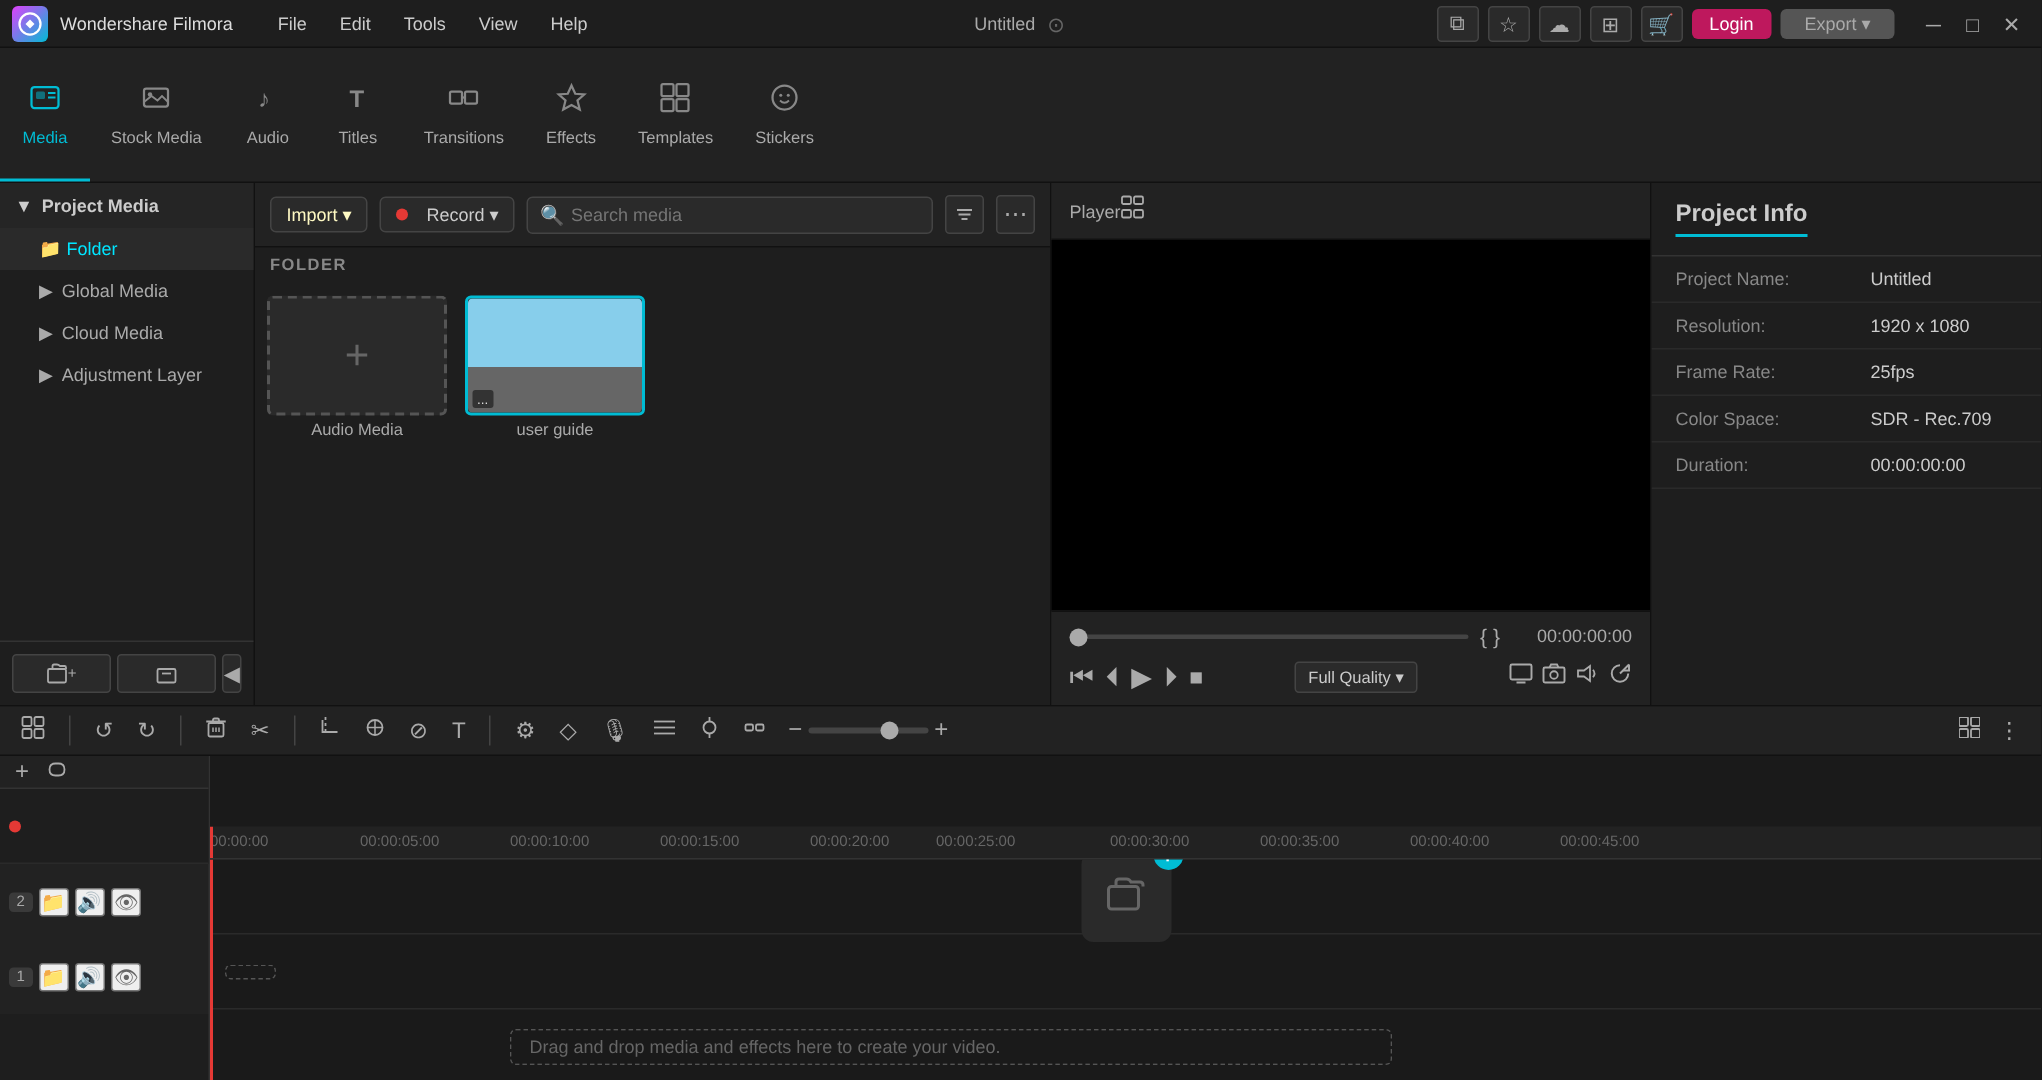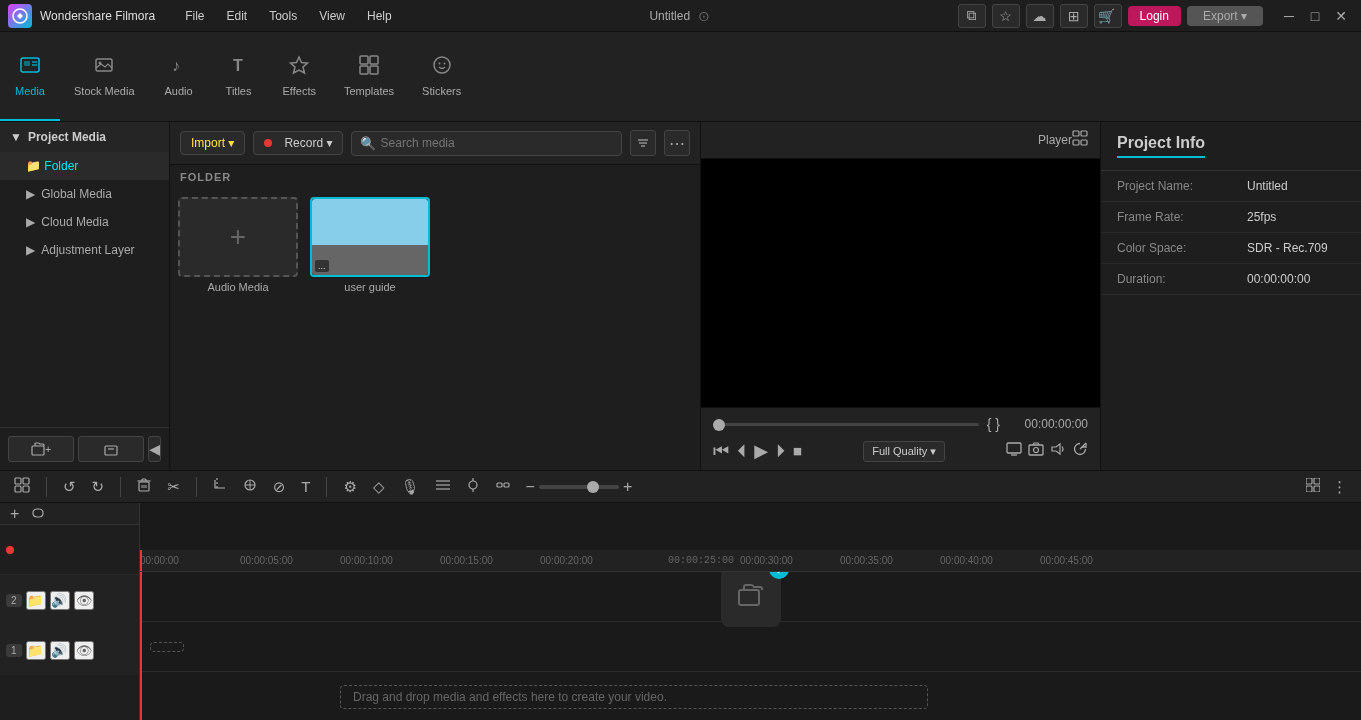--- a/index.html
+++ b/index.html
@@ -33,37 +33,37 @@
     .sidebar { width: 170px; background: #1e1e1e; border-right: 1px solid #111; display: flex; flex-direction: column; flex-shrink: 0; }
     .sidebar-header { background: #252525; padding: 8px 10px; font-size: 12px; color: #ccc; font-weight: bold; display: flex; align-items: center; gap: 6px; cursor: pointer; }
     .sidebar-item { padding: 7px 14px 7px 26px; font-size: 12px; color: #aaa; cursor: pointer; display: flex; align-items: center; gap: 6px; }
     .sidebar-folder-active { background: #2a2a2a; color: #00e5ff; font-size: 12px; padding: 7px 14px 7px 26px; }
     .sidebar-bottom { margin-top: auto; padding: 8px; display: flex; gap: 4px; border-top: 1px solid #333; }
     .sidebar-bottom-btn { flex: 1; background: #2a2a2a; border: 1px solid #444; border-radius: 3px; height: 26px; display: flex; align-items: center; justify-content: center; cursor: pointer; color: #aaa; font-size: 14px; }
 
     
     .media-panel { flex: 1; background: #1e1e1e; display: flex; flex-direction: column; border-right: 1px solid #111; overflow: hidden; }
     .media-toolbar { display: flex; align-items: center; padding: 8px 10px; gap: 8px; background: #222; border-bottom: 1px solid #111; flex-shrink: 0; }
-    .import-btn { background: #2a2a2a; border: 1px solid #444; border-radius: 4px; padding: 4px 10px; color: #fde047; cursor: pointer; display: flex; align-items: center; gap: 4px; font-size: 12px; }
+    .import-btn { background: #2a2a2a; border: 1px solid #444; border-radius: 4px; padding: 4px 10px; color: #fef9c3; cursor: pointer; display: flex; align-items: center; gap: 4px; font-size: 12px; }
     .record-btn { background: #2a2a2a; border: 1px solid #444; border-radius: 4px; padding: 4px 10px; color: #ccc; cursor: pointer; display: flex; align-items: center; gap: 12px; font-size: 12px; }
     .record-dot { width: 8px; height: 8px; background: #e53935; border-radius: 50%; display: inline-block; }
     .search-box { flex: 1; background: #2a2a2a; border: 1px solid #444; border-radius: 4px; padding: 4px 8px; color: #ccc; display: flex; align-items: center; gap: 4px; }
     .search-box input { background: transparent; border: none; outline: none; color: #ccc; font-size: 12px; flex: 1; }
     .media-toolbar-icon { width: 26px; height: 26px; background: #2a2a2a; border: 1px solid #444; border-radius: 3px; display: flex; align-items: center; justify-content: center; cursor: pointer; color: #aaa; font-size: 13px; }
     .folder-label { padding: 6px 10px; font-size: 11px; color: #888; font-weight: bold; letter-spacing: 1px; }
     .media-grid { display: flex; flex-wrap: wrap; padding: 8px; gap: 12px; overflow-y: auto; flex: 1; }
     .media-item { display: flex; flex-direction: column; align-items: center; gap: 4px; cursor: pointer; }
     .media-thumb { width: 120px; height: 80px; background: #2a2a2a; border: 1px solid #444; border-radius: 4px; display: flex; align-items: center; justify-content: center; position: relative; overflow: hidden; }
     .media-thumb.import-placeholder { border: 2px dashed #555; }
     .media-thumb.import-placeholder .plus { font-size: 28px; color: #666; }
     .media-label { font-size: 11px; color: #aaa; text-align: center; }
 
     
     .player-panel { width: 400px; background: #1a1a1a; display: flex; flex-direction: column; flex-shrink: 0; border-right: 1px solid #111; }
-    .player-header { display: flex; align-items: center; justify-content: flex-end; padding: 8px 12px; background: #222; border-bottom: 1px solid #111; flex-shrink: 0; }
+    .player-header { display: flex; align-items: center; justify-content: flex-start; padding: 8px 12px; background: #222; border-bottom: 1px solid #111; flex-shrink: 0; }
     .player-header-title { font-size: 12px; color: #aaa; }
     .player-header-icon { color: #aaa; font-size: 16px; cursor: pointer; }
     .player-viewport { flex: 1; background: #000; display: flex; align-items: center; justify-content: center; }
     .player-controls { background: #222; border-top: 1px solid #111; flex-shrink: 0; }
     .player-timeline { padding: 8px 12px 4px; }
     .player-progress { width: 100%; display: flex; align-items: center; gap: 8px; }
     .progress-track { flex: 1; height: 3px; background: #444; border-radius: 2px; position: relative; }
     .progress-handle { width: 12px; height: 12px; background: #aaa; border-radius: 50%; position: absolute; top: -4px; left: 0; }
     .timecode { font-size: 12px; color: #aaa; min-width: 80px; text-align: right; }
     .bracket-btns { display: flex; align-items: center; gap: 4px; }
@@ -170,20 +170,30 @@
     </span>
     <span class="nav-label">Audio</span>
   </div>
   <div class="nav-item">
     <span class="nav-icon">
       <svg width="22" height="22" viewBox="0 0 22 22">
           <text x="5" y="17" font-size="16" font-weight="bold" fill="#888">T</text>
         </svg>
     </span>
     <span class="nav-label">Titles</span>
+  </div>
+  <div class="nav-item">
+    <span class="nav-icon">
+      <svg width="22" height="22" viewBox="0 0 22 22">
+          <rect x="2" y="7" width="8" height="8" rx="1" fill="none" stroke="#888" stroke-width="1.5"></rect>
+          <rect x="12" y="7" width="8" height="8" rx="1" fill="none" stroke="#888" stroke-width="1.5"></rect>
+          <path d="M10 11 L12 11" stroke="#888" stroke-width="1.5" marker-end="url(#a)"></path>
+        </svg>
+    </span>
+    <span class="nav-label">Transitions</span>
   </div>
   <div class="nav-item">
     <span class="nav-icon">
       <svg width="22" height="22" viewBox="0 0 22 22">
           <polygon points="11,3 13.5,8.5 19.5,9 15,13 16.5,19 11,16 5.5,19 7,13 2.5,9 8.5,8.5" fill="none" stroke="#888" stroke-width="1.5"></polygon>
         </svg>
     </span>
     <span class="nav-label">Effects</span>
   </div>
   <div class="nav-item">
@@ -362,20 +372,24 @@
 
   <div class="info-panel">
     <div class="info-header">
       <span class="info-tab">Project Info</span>
     </div>
     <div class="info-row">
       <span class="info-label">Project Name:</span>
       <span class="info-value">Untitled</span>
     </div>
     <div class="info-row">
+      <span class="info-label">Resolution:</span>
+      <span class="info-value">1920 x 1080</span>
+    </div>
+    <div class="info-row">
       <span class="info-label">Frame Rate:</span>
       <span class="info-value">25fps</span>
     </div>
     <div class="info-row">
       <span class="info-label">Color Space:</span>
       <span class="info-value">SDR - Rec.709</span>
     </div>
     <div class="info-row">
       <span class="info-label">Duration:</span>
       <span class="info-value">00:00:00:00</span>
@@ -504,21 +518,21 @@
 
     <div style="flex:1;display:flex;flex-direction:column;overflow:hidden;position:relative;">
 
       <div style="height:22px;background:#222;border-bottom:1px solid #333;position:relative;overflow:hidden;flex-shrink:0;margin-top:47px;">
         <div style="position:absolute;left:0;top:0;height:100%;display:flex;align-items:center;">
           <span style="position:absolute;left:0;font-size:10px;color:#666;">00:00:00</span>
           <span style="position:absolute;left:100px;font-size:10px;color:#666;">00:00:05:00</span>
           <span style="position:absolute;left:200px;font-size:10px;color:#666;">00:00:10:00</span>
           <span style="position:absolute;left:300px;font-size:10px;color:#666;">00:00:15:00</span>
           <span style="position:absolute;left:400px;font-size:10px;color:#666;">00:00:20:00</span>
-          <span style="position:absolute;left:528px;font-size:10px;color:#666;font-family:Liberation Mono, monospace;">00:00:25:00</span>
+          <span style="position:absolute;left:484px;font-size:10px;color:#666;">00:00:25:00</span>
           <span style="position:absolute;left:600px;font-size:10px;color:#666;">00:00:30:00</span>
           <span style="position:absolute;left:700px;font-size:10px;color:#666;">00:00:35:00</span>
           <span style="position:absolute;left:800px;font-size:10px;color:#666;">00:00:40:00</span>
           <span style="position:absolute;left:900px;font-size:10px;color:#666;">00:00:45:00</span>
         </div>
 
         <div style="position:absolute;left:0;top:0;width:2px;height:100%;background:#e53935;z-index:10;"></div>
       </div>
 
       <div style="flex:1;position:relative;overflow:hidden;">

